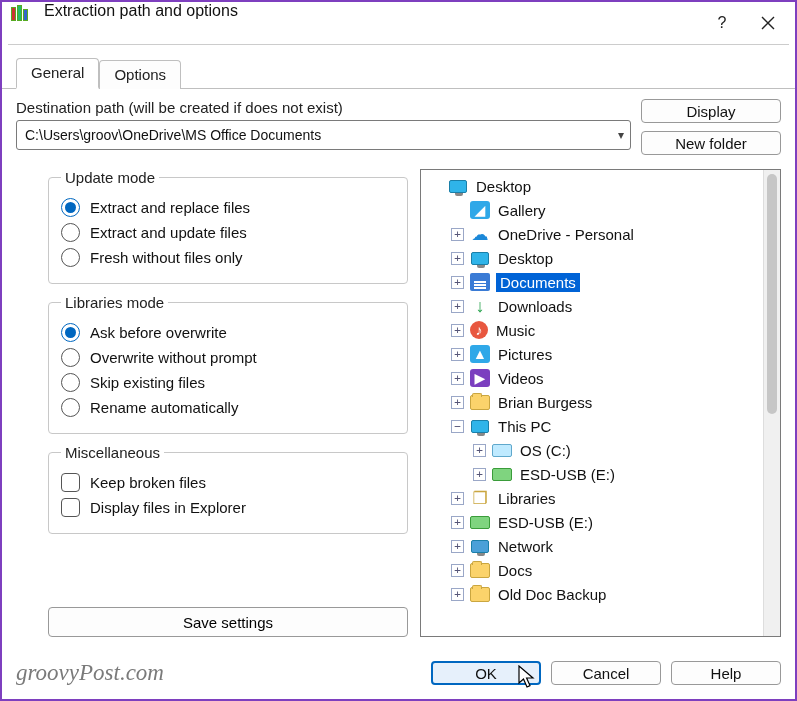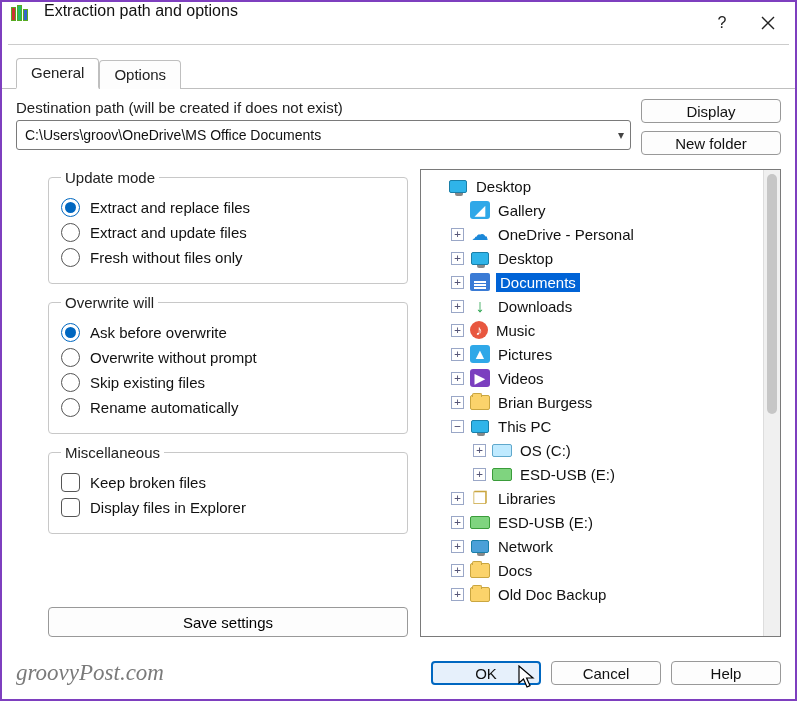--- a/index.html
+++ b/index.html
@@ -256,21 +256,21 @@
             <div class="radio"></div>
             <span>Extract and update files</span>
           </div>
           <div class="opt">
             <div class="radio"></div>
             <span>Fresh without files only</span>
           </div>
         </fieldset>
 
         <fieldset class="grp">
-          <legend>Overwrite will</legend>
+          <legend>Libraries mode</legend>
           <div class="opt">
             <div class="radio on"></div>
             <span>Ask before overwrite</span>
           </div>
           <div class="opt">
             <div class="radio"></div>
             <span>Overwrite without prompt</span>
           </div>
           <div class="opt">
             <div class="radio"></div>

